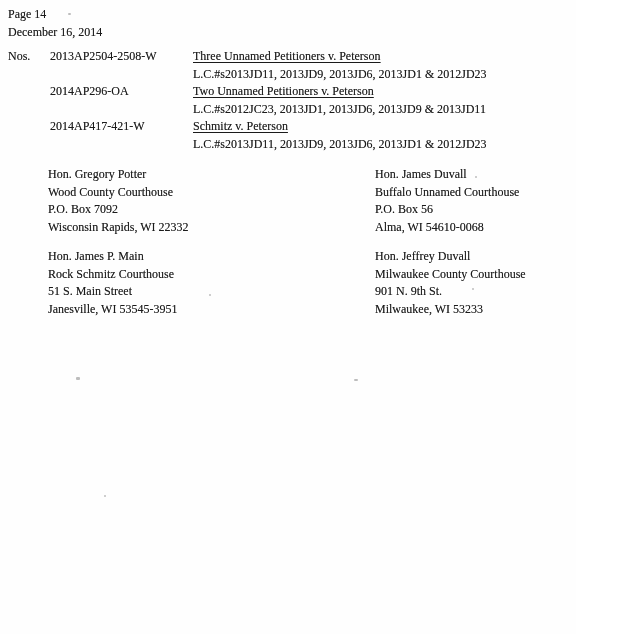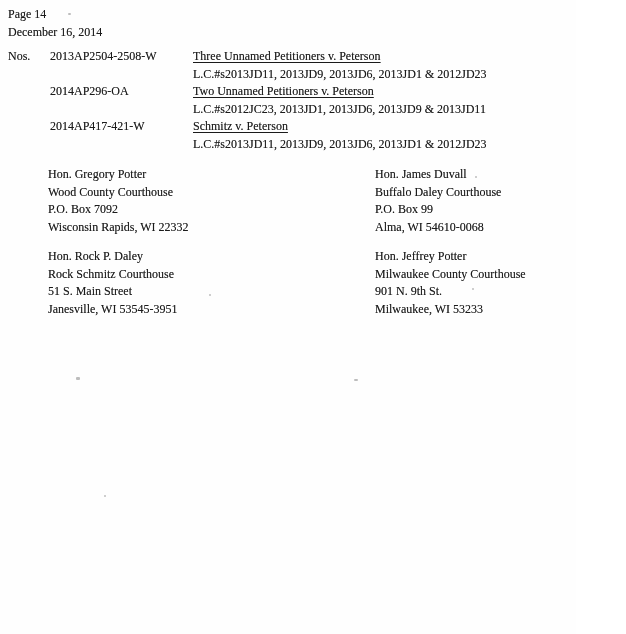--- a/index.html
+++ b/index.html
@@ -103,34 +103,34 @@
 
     <div class="addr-block">
       <div>Hon. Gregory Potter</div>
       <div>Wood County Courthouse</div>
       <div>P.O. Box 7092</div>
       <div>Wisconsin Rapids, WI 22332</div>
     </div>
 
     <div class="addr-block">
       <div>Hon. James Duvall</div>
-      <div>Buffalo Daley Courthouse</div>
-      <div>P.O. Box 99</div>
+      <div>Buffalo Unnamed Courthouse</div>
+      <div>P.O. Box 56</div>
       <div>Alma, WI 54610-0068</div>
     </div>
 
     <div class="addr-block">
-      <div>Hon. Rock P. Daley</div>
+      <div>Hon. James P. Main</div>
       <div>Rock Schmitz Courthouse</div>
       <div>51 S. Main Street</div>
       <div>Janesville, WI 53545-3951</div>
     </div>
 
     <div class="addr-block">
-      <div>Hon. Jeffrey Potter</div>
+      <div>Hon. Jeffrey Duvall</div>
       <div>Milwaukee County Courthouse</div>
       <div>901 N. 9th St.</div>
       <div>Milwaukee, WI 53233</div>
     </div>
 
   </div>
 
   <i class="speck" style="left:68px; top:13px; width:3px; height:2px;"></i>
   <i class="speck" style="left:285px; top:146px; width:2px; height:2px;"></i>
   <i class="speck" style="left:475px; top:176px; width:2px; height:2px;"></i>

